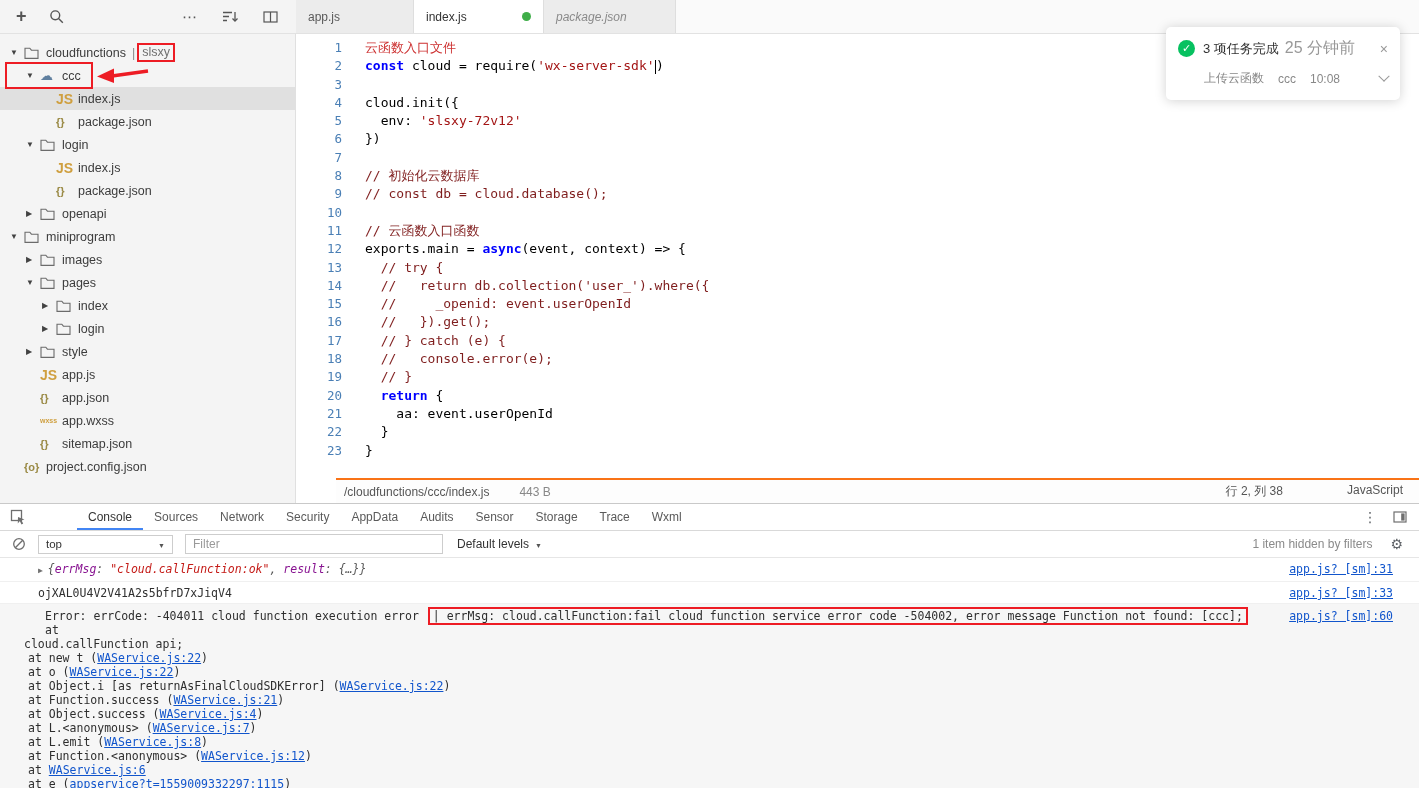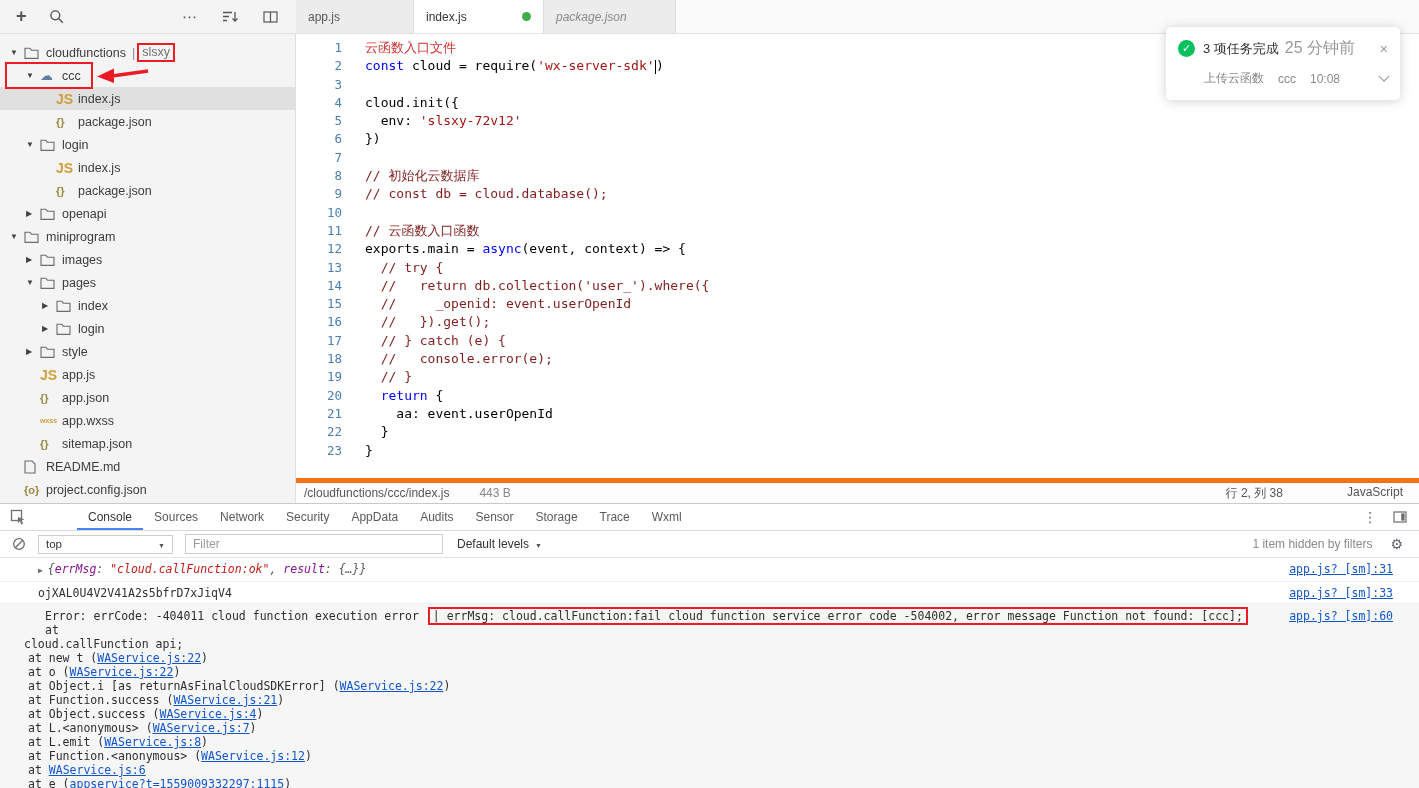--- a/index.html
+++ b/index.html
@@ -38,28 +38,28 @@
   .tree-env { color:#707070; border:2px solid #ed1c24; padding:0 3px; margin-left:2px; display:inline-block; line-height:15px; }
   .anno-ccc { position:absolute; left:5px; top:28px; width:88px; height:27px; border:2px solid #ed1c24; pointer-events:none; }
   .anno-arrow { position:absolute; left:96px; top:31px; pointer-events:none; }
 
   
   .editor-col { flex:1; display:flex; flex-direction:column; background:#fff; min-width:0; }
   .code-area { flex:1; overflow:hidden; padding-top:5px; font-family:"DejaVu Sans Mono", monospace; font-size:13px; }
   .code-line { display:flex; height:18.3px; line-height:18.3px; white-space:pre; }
   .gutter { width:46px; flex:none; text-align:right; color:#4a7fb5; font-size:12.5px; }
   .code-text { padding-left:23px; color:#000; }
-  .tok-k { color:#0000ff; }
+  .tok-k { color:#0000ff;font-weight:bold; }
   .tok-s { color:#a31515; }
   .tok-c { color:#7f1d1d; }
   .tok-r { color:#cd3131; }
   .tok-t { color:#000; }
   .cursor { display:inline-block; width:1.5px; height:14px; background:#000; vertical-align:middle; }
 
-  .statusbar { height:25px; flex:none; border-top:5px solid #f97316; background:#fdfdfd; display:flex; align-items:center; padding:0 16px 0 8px; color:#555; font-size:12px; }
+  .statusbar { height:25px; flex:none; border-top:2px solid #f97316; background:#fdfdfd; display:flex; align-items:center; padding:0 16px 0 8px; color:#555; font-size:12px;margin-left:40px; }
   .sb-path { margin-right:30px; }
   .sb-size { color:#888; }
   .sb-right { margin-left:auto; display:flex; gap:64px; }
 
   
   .devtools { height:285px; border-top:1px solid #c9c9c9; display:flex; flex-direction:column; background:#fff; }
   .dt-tabbar { height:27px; flex:none; display:flex; align-items:center; border-bottom:1px solid #d9d9d9; padding-left:10px; background:#fff;gap:41px; }
   .dt-inspect { margin-right:10px; cursor:pointer; display:flex; }
   .dt-tabs { display:flex; height:100%; }
   .dt-tab { padding:0 11px; display:flex; align-items:center; color:#5a5a5a; font-size:12px; cursor:pointer; }
@@ -293,29 +293,20 @@
               <span class="glyph-wxss">wxss</span>
             </span>
             <span class="tree-label">app.wxss</span>
           </div>
           <div class="tree-row" style="padding-left: 26px;">
             <span class="tree-arrow"></span>
             <span class="tree-icon">
               <span class="glyph-json">{}</span>
             </span>
             <span class="tree-label">sitemap.json</span>
-          </div>
-          <div class="tree-row" style="padding-left: 10px;">
-            <span class="tree-arrow"></span>
-            <span class="tree-icon">
-              <svg width="12" height="14" viewBox="0 0 12 14">
-                <path d="M1 1h7l3 3v9H1z" fill="none" stroke="#6b6b6b" stroke-width="1.1"></path>
-              </svg>
-            </span>
-            <span class="tree-label">README.md</span>
           </div>
           <div class="tree-row" style="padding-left: 10px;">
             <span class="tree-arrow"></span>
             <span class="tree-icon">
               <span class="glyph-json">{o}</span>
             </span>
             <span class="tree-label">project.config.json</span>
           </div>
         </div>
       <div class="anno-ccc"></div>

